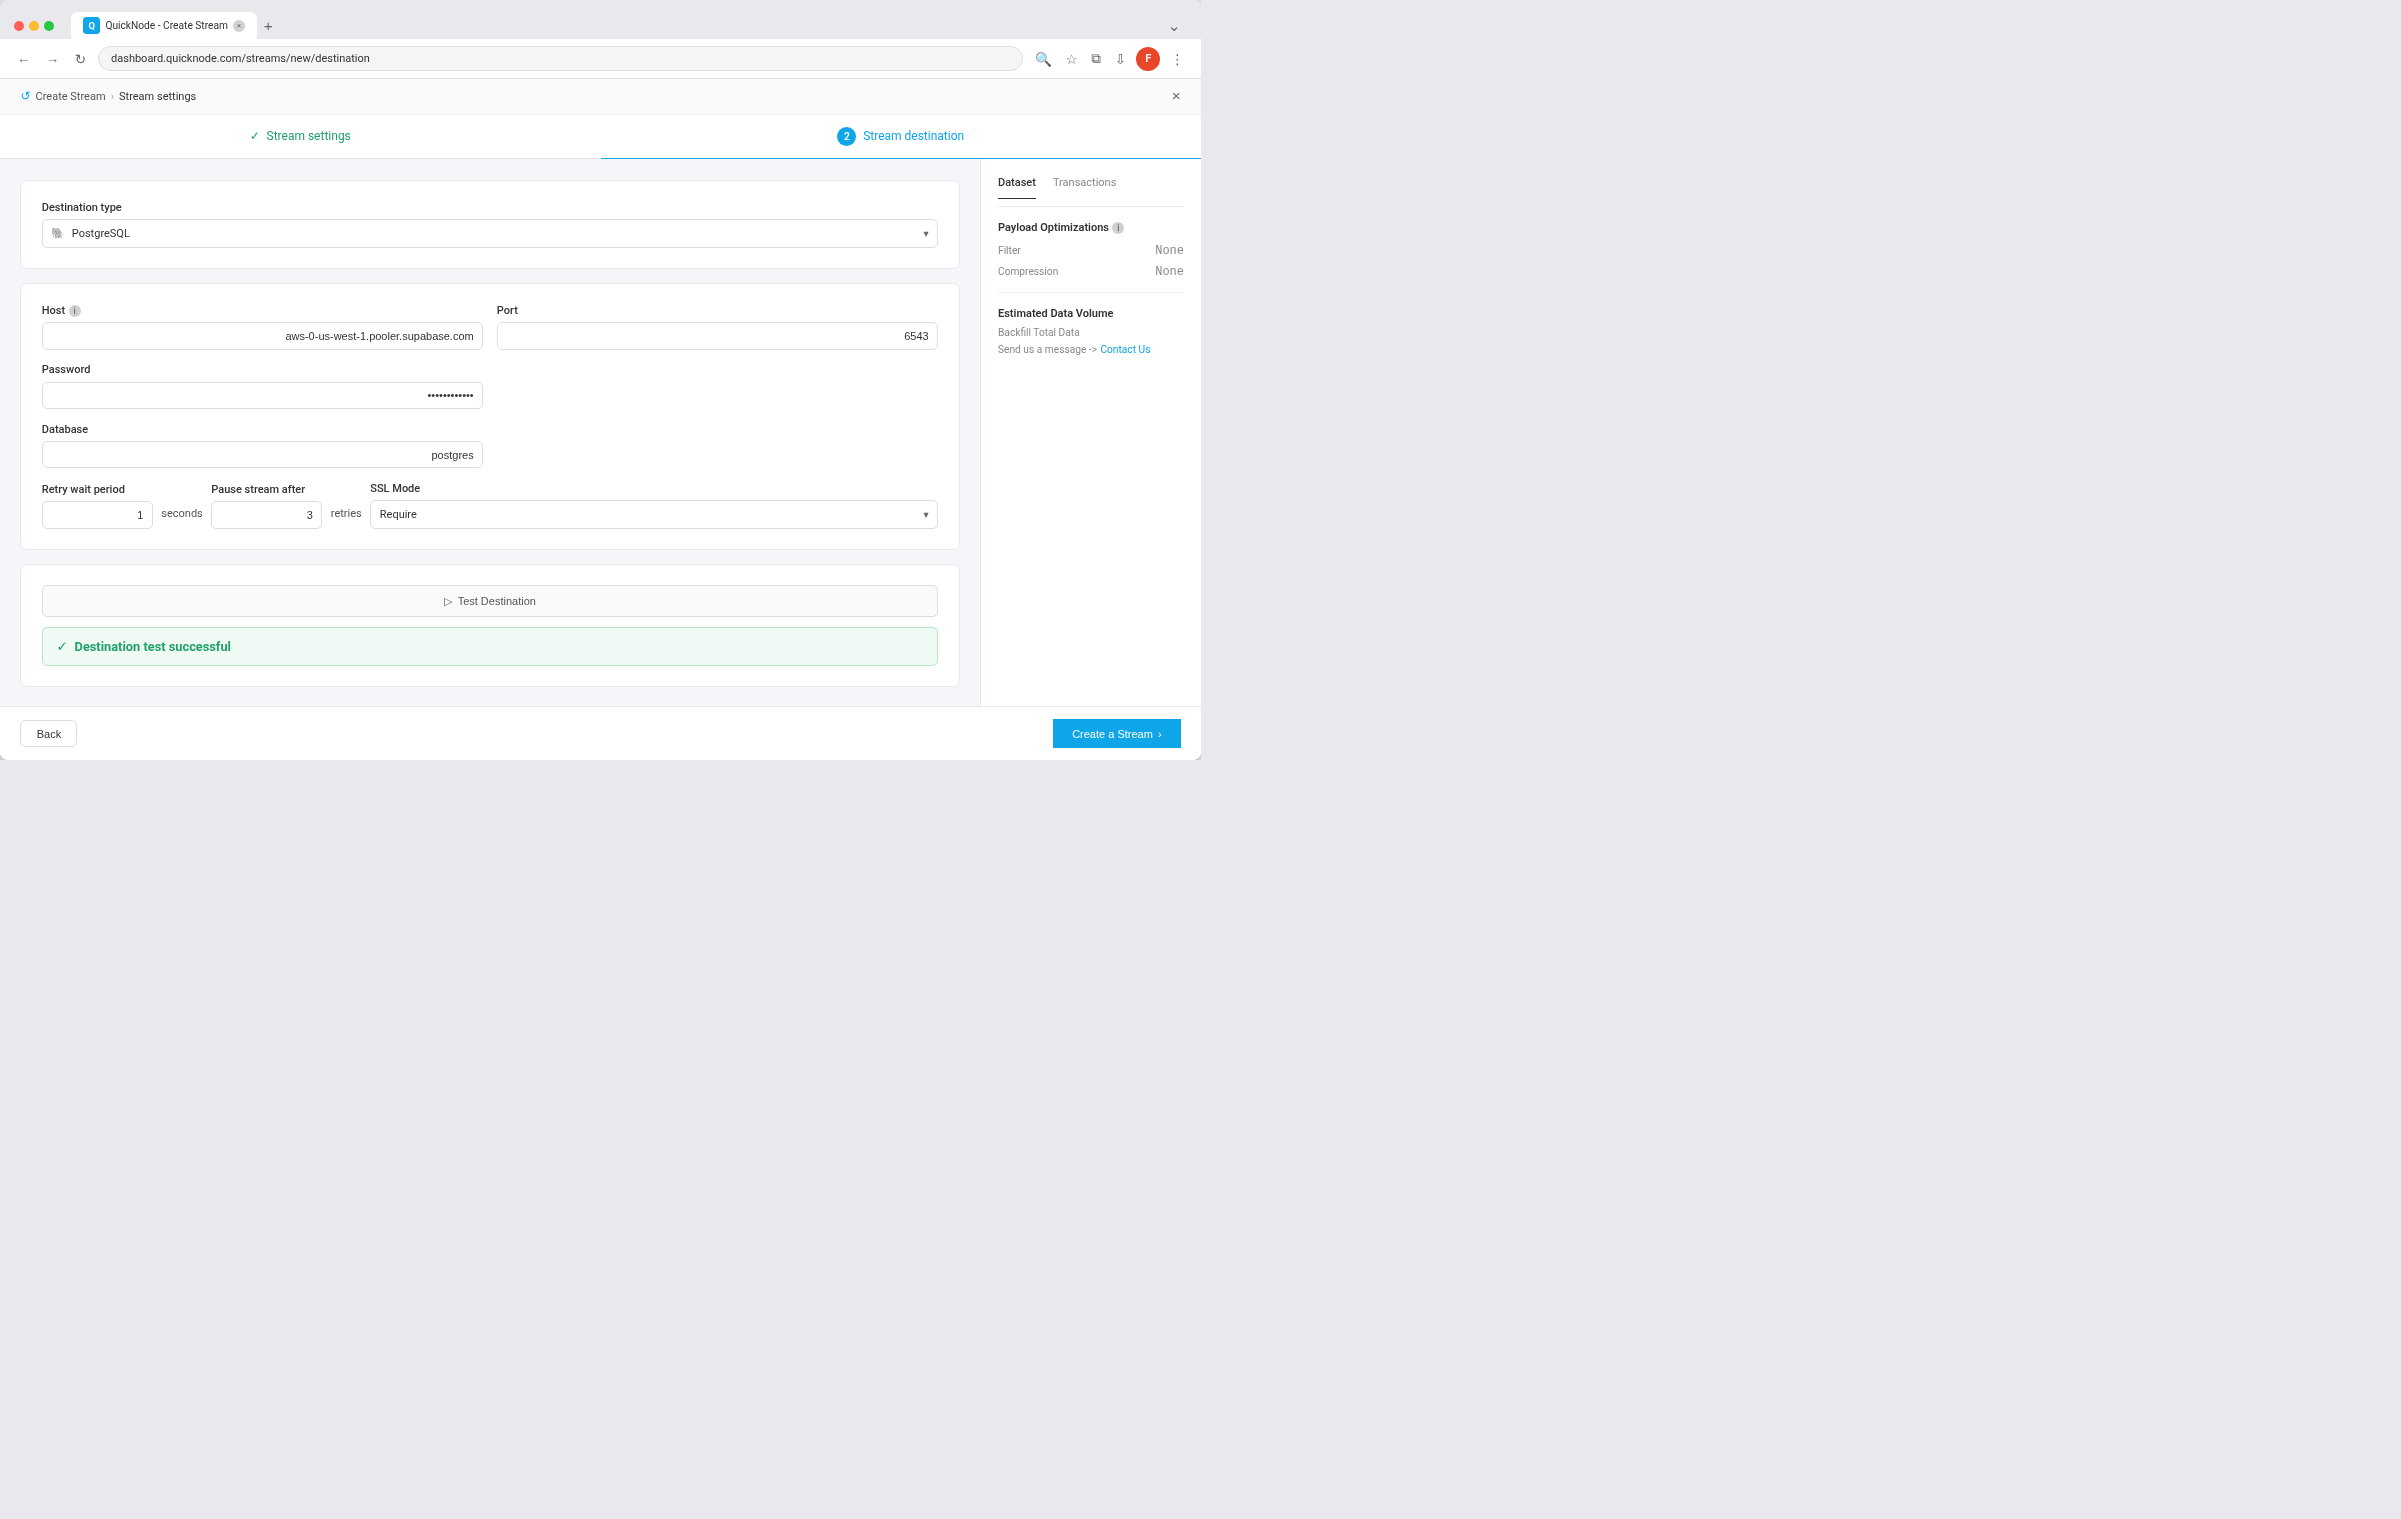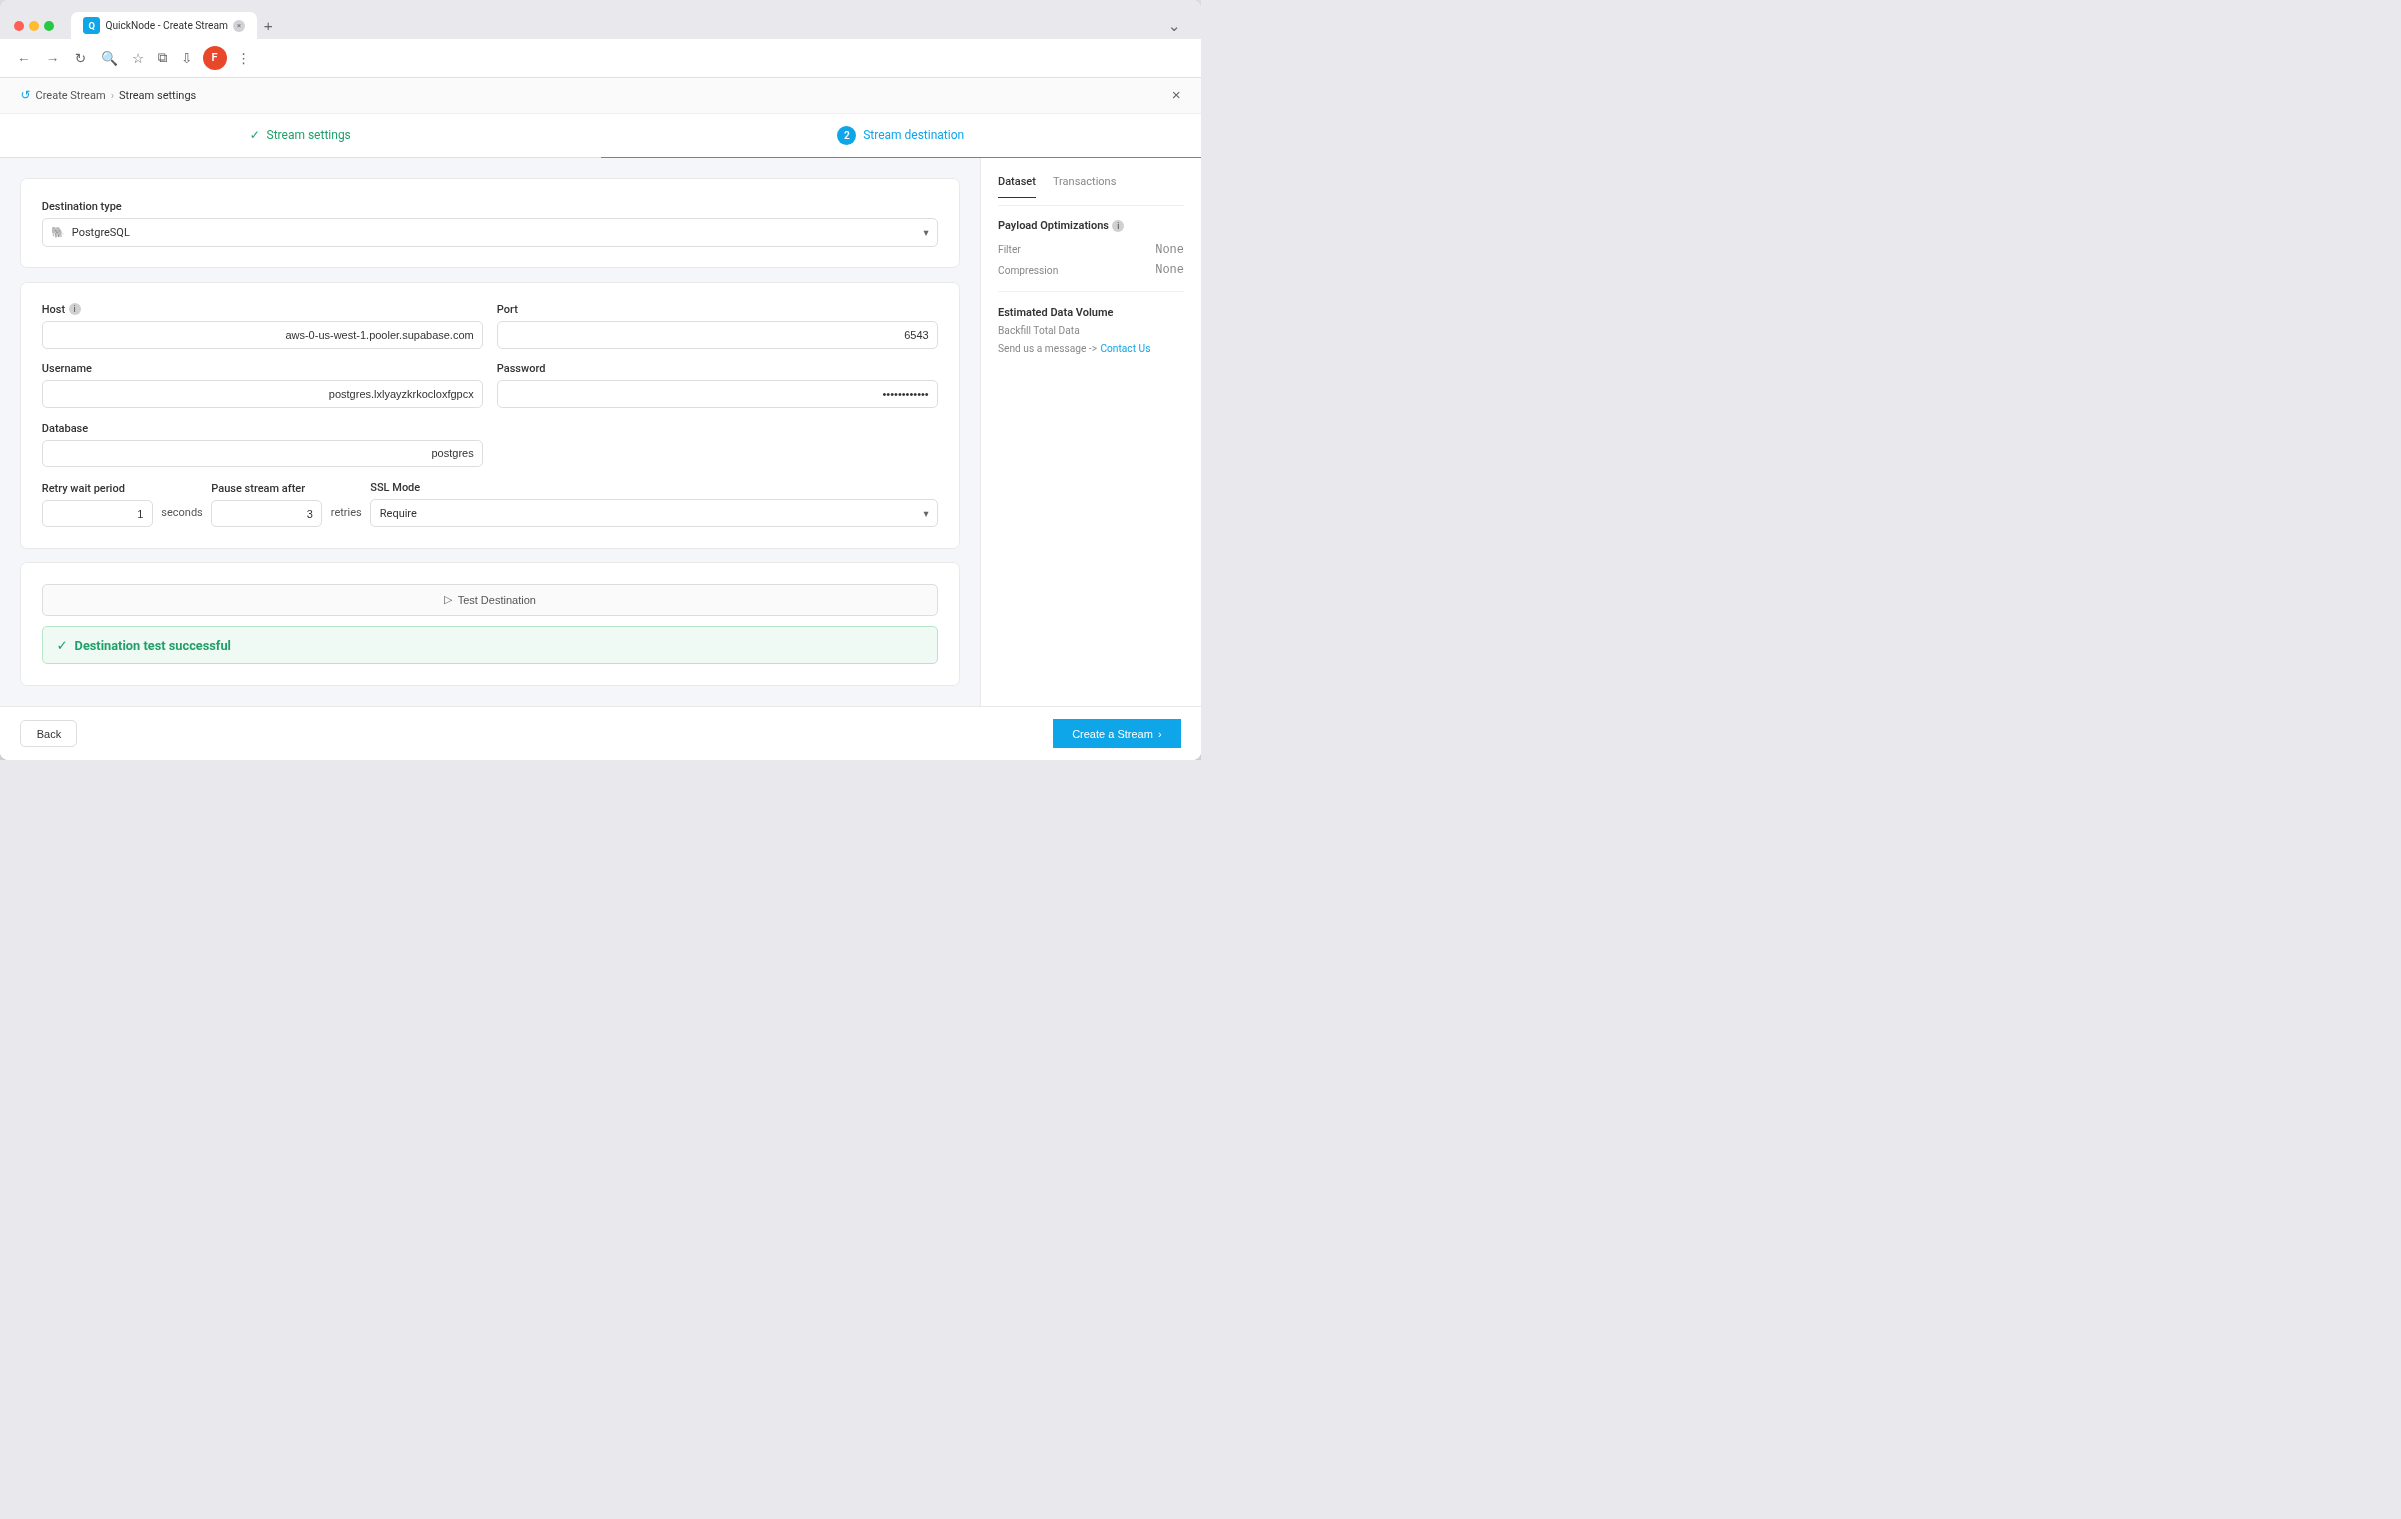--- a/index.html
+++ b/index.html
@@ -121,20 +121,23 @@
       <button class="tab-new">+</button>
     </div>
     <div style="flex:1"></div>
     <button style="background:none;border:none;cursor:pointer;color:#666;font-size:15.3px;padding:3.4px 6.8px;">⌄</button>
   </div>
 
   <div class="nav-bar">
     <button class="nav-btn">←</button>
     <button class="nav-btn">→</button>
     <button class="nav-btn">↻</button>
+    <div class="url-bar">
+      <span>dashboard.quicknode.com/streams/new/destination</span>
+    </div>
     <div class="nav-icons">
       <button class="nav-icon-btn">🔍</button>
       <button class="nav-icon-btn">☆</button>
       <button class="nav-icon-btn">⧉</button>
       <button class="nav-icon-btn">⇩</button>
       <div class="user-avatar">F</div>
       <button class="nav-icon-btn">⋮</button>
     </div>
   </div>
 
@@ -185,24 +188,20 @@
               <input class="text-input" type="text" value="aws-0-us-west-1.pooler.supabase.com" style="">
             </div>
             <div>
               <div class="field-label">Port</div>
               <input class="text-input" type="text" value="6543" style="">
             </div>
           </div>
 
           <div class="form-row form-row-2">
             <div>
-              <div class="field-label">Username</div>
-              <input class="text-input" type="text" value="postgres.lxlyayzkrkocloxfgpcx" style="">
-            </div>
-            <div>
               <div class="field-label">Password</div>
               <input class="text-input" type="password" value="············" style="">
             </div>
           </div>
 
           <div class="form-row form-row-2">
             <div>
               <div class="field-label">Database</div>
               <input class="text-input" type="text" value="postgres" style="">
             </div>

